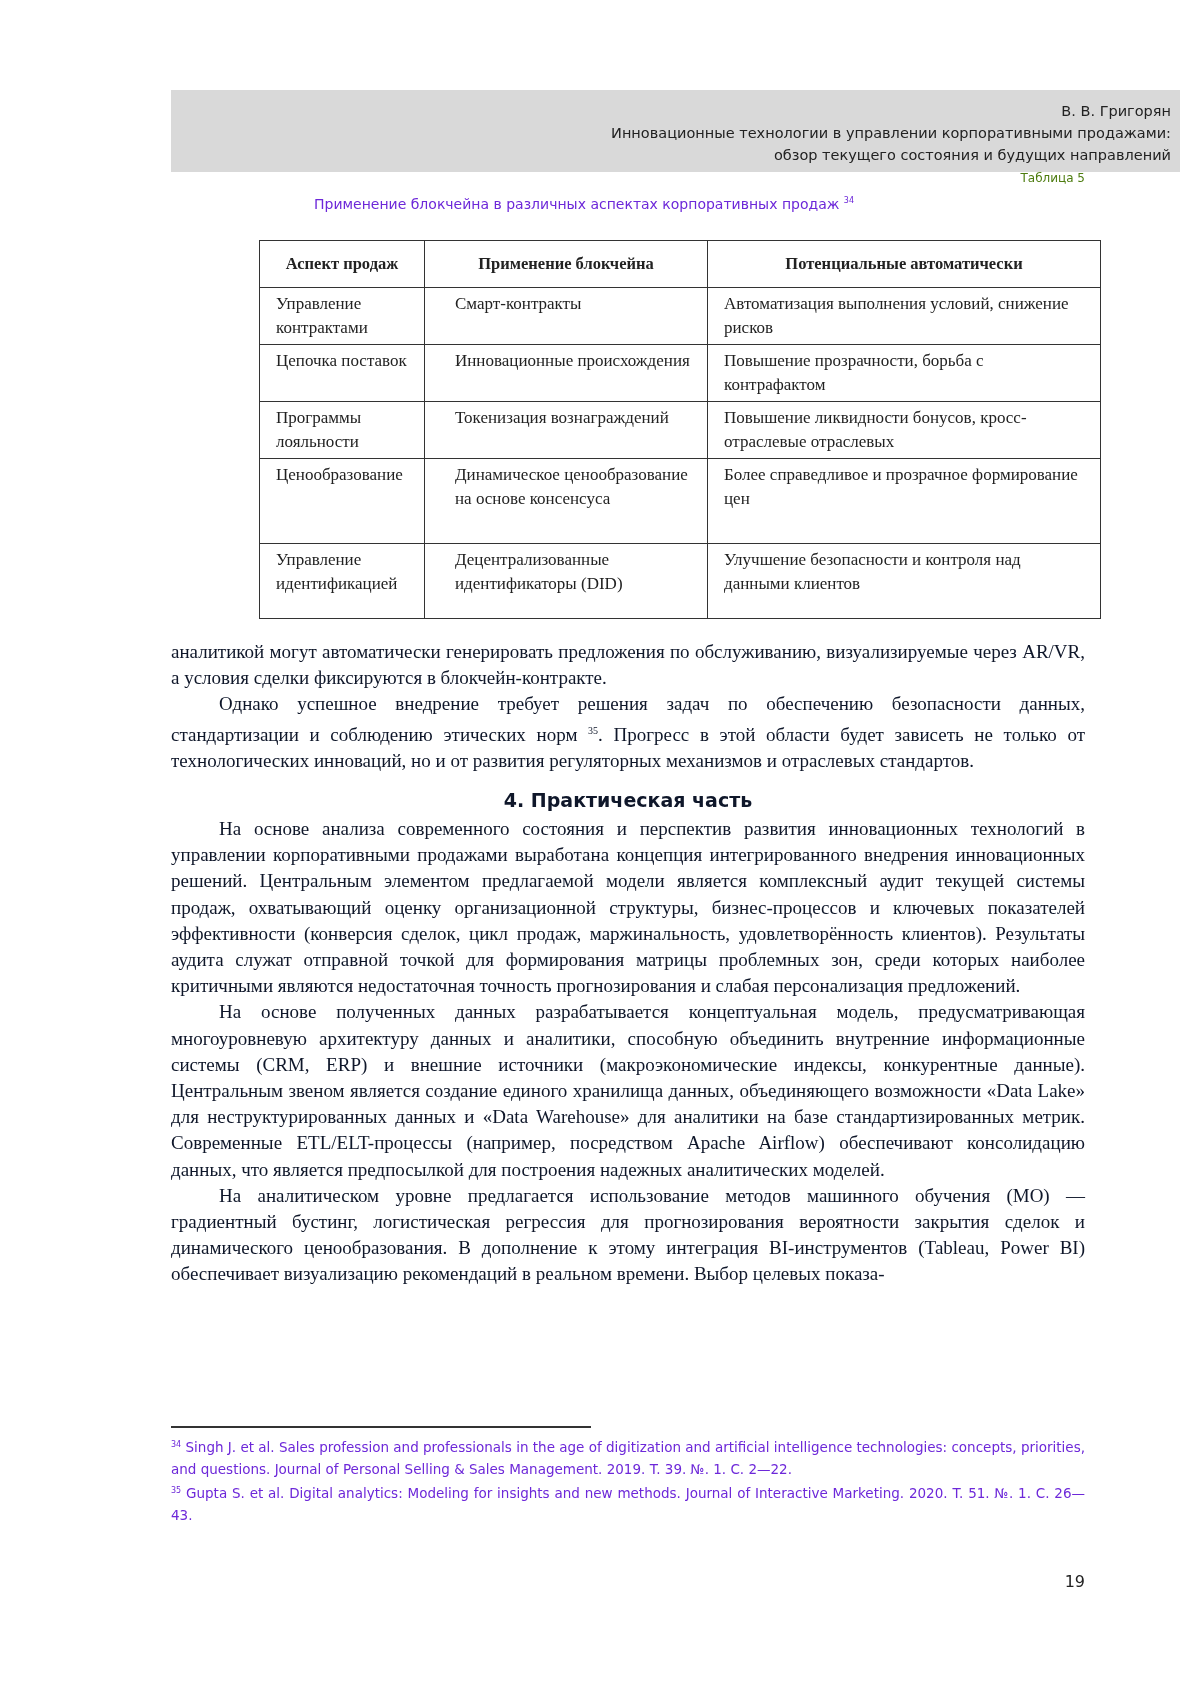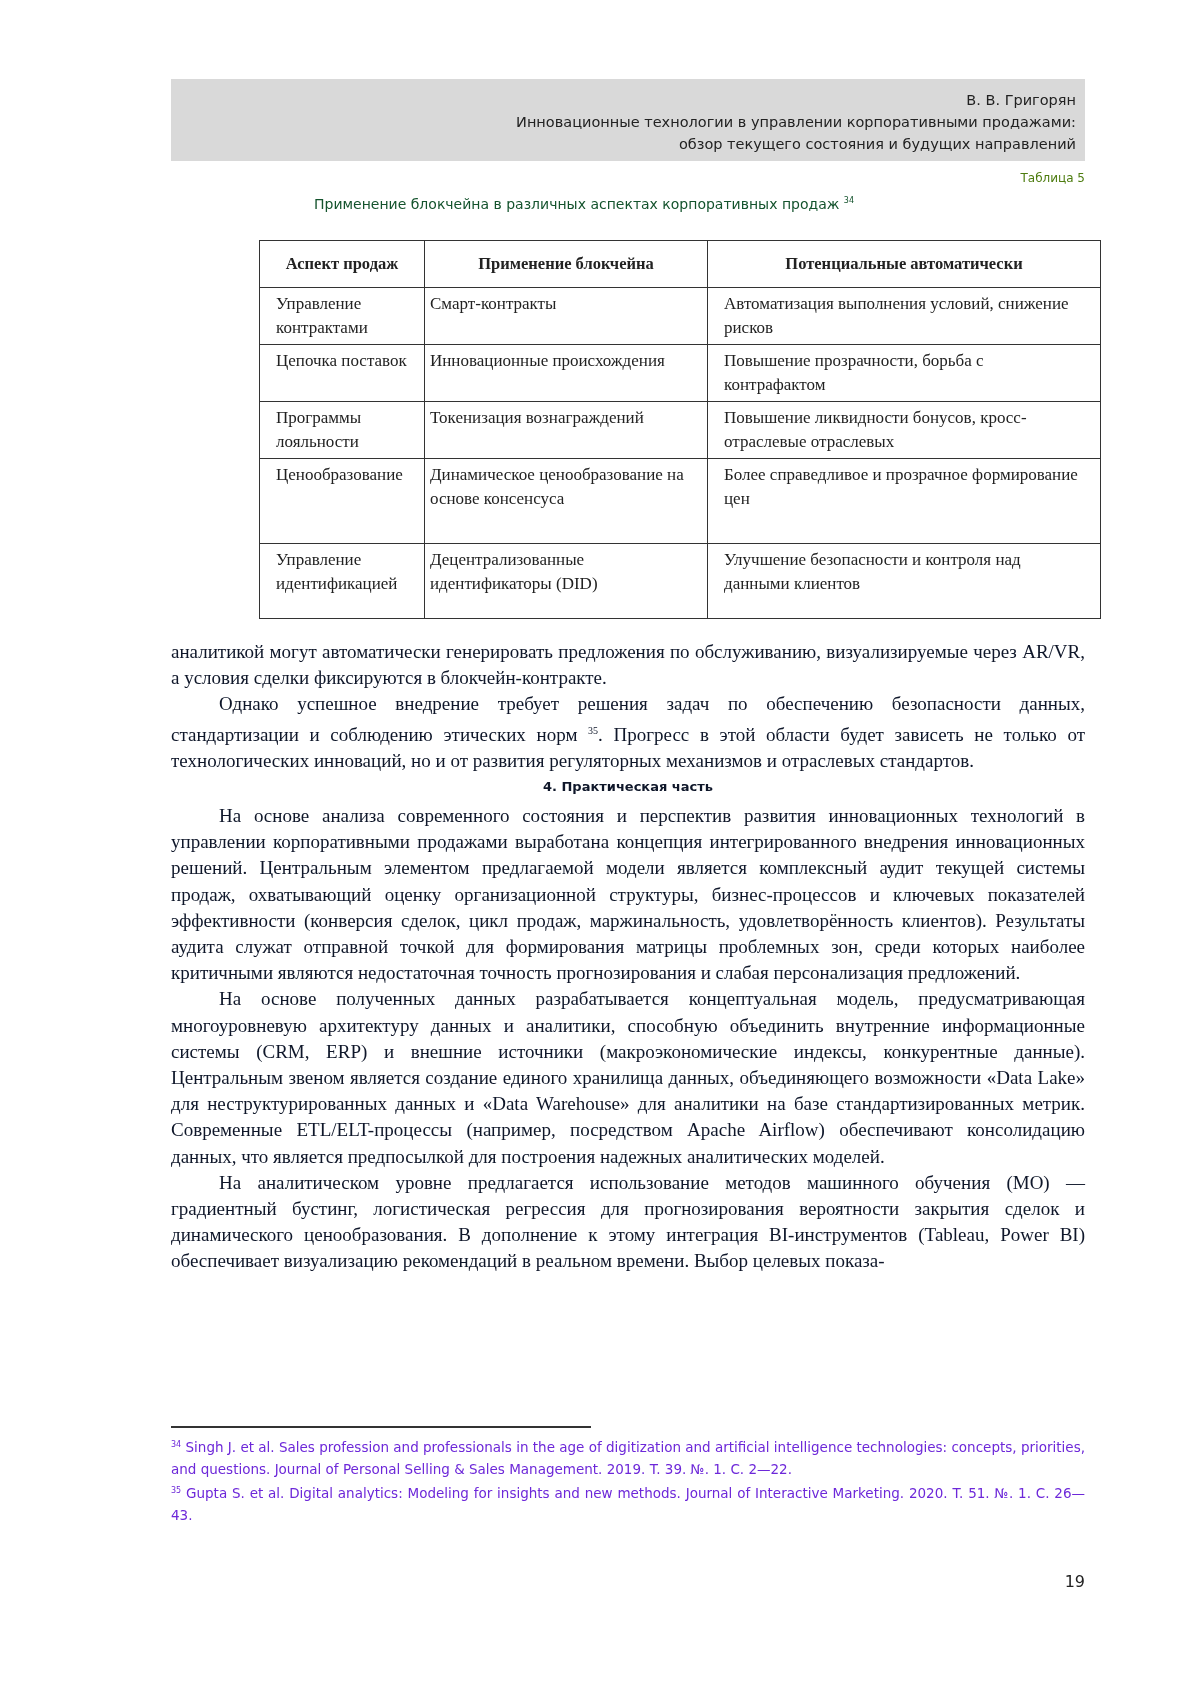--- a/index.html
+++ b/index.html
@@ -1,54 +1,54 @@
 <!DOCTYPE html>
 <html><head>
   <meta charset="utf-8">
   <style>
     html, body { margin: 0; padding: 0; background: #ffffff; }
     body { width: 1200px; height: 1697px; position: relative; overflow: hidden; color: #1a1a1a; }
     .running-head {
-      position: absolute; left: 171px; top: 79px; width: 914px; height: 82px;
+      position: absolute; left: 171px; top: 90px; width: 1009px; height: 82px;
       background: #d9d9d9; box-sizing: border-box; padding: 10px 9px 0 0;
       text-align: right; font-family: "DejaVu Sans", sans-serif; font-size: 14.5px; line-height: 22px; color: #222;
     }
     .running-head div { white-space: nowrap; }
     .table-label {
       position: absolute; right: 115px; top: 171px;
       font-family: "DejaVu Sans", sans-serif; font-size: 12px; color: #4d7c0f;
     }
     .table-caption {
       position: absolute; left: 0; width: 1168px; top: 196px; text-align: center;
-      font-family: "DejaVu Sans", sans-serif; font-size: 14px; color: #14532d;
+      font-family: "DejaVu Sans", sans-serif; font-size: 14px; color: #6d28d9;
     }
     .table-caption sup { font-size: 8px; vertical-align: 6px; }
     table.data {
       position: absolute; left: 211px; top: 240px; width: 842px;
       border-collapse: collapse; font-family: "Liberation Serif", serif; font-size: 17px; color: #222; margin-left: 48px;
     }
     table.data th, table.data td { border: 1.5px solid #333; vertical-align: top; text-align: left; padding: 4px 12px 0 16px; line-height: 24px; }
     table.data th { font-weight: bold; text-align: center; vertical-align: middle; height: 46px; padding: 0 6px; font-size: 16.5px; }
     table.data td:first-child { padding-left: 16px; padding-right: 2px; }
-    table.data td:nth-child(2) { padding-left: 5px; padding-right: 2px; }
+    table.data td:nth-child(2) { padding-left: 30px; padding-right: 2px; }
     table.data tr.r1 td { height: 52px; }
     table.data tr.r2 td { height: 52px; }
     table.data tr.r3 td { height: 52px; }
     table.data tr.r4 td { height: 80px; }
     table.data tr.r5 td { height: 70px; }
     .body-text {
       position: absolute; left: 171px; width: 914px;
       font-family: "Liberation Serif", serif; font-size: 19px; line-height: 26.2px; text-align: justify; color: #0f172a;
     }
     .body-text p { margin: 0; }
     .body-text p.indent { text-indent: 48px; }
     .body-text sup { font-size: 10px; vertical-align: 7px; }
     .section-heading {
-      text-align: center; font-family: "DejaVu Sans", sans-serif; font-weight: bold; font-size: 13px;
-      margin: 0 0 3px 0; line-height: 26px;
+      text-align: center; font-family: "DejaVu Sans", sans-serif; font-weight: bold; font-size: 19px;
+      margin: 13px 0 3px 0; line-height: 26px;
     }
     .footnote-rule { position: absolute; left: 171px; top: 1426px; width: 420px; height: 1.5px; background: #333; }
     .footnotes {
       position: absolute; left: 171px; top: 1434px; width: 914px;
       font-family: "DejaVu Sans", sans-serif; font-size: 13.5px; line-height: 22px; color: #6d28d9; text-align: justify;
     }
     .footnotes p { margin: 0; }
     .footnotes sup { font-size: 8px; vertical-align: 5px; }
     .page-number { position: absolute; right: 115px; top: 1572px; font-family: "DejaVu Sans", sans-serif; font-size: 16px; color: #222; }
   </style>

